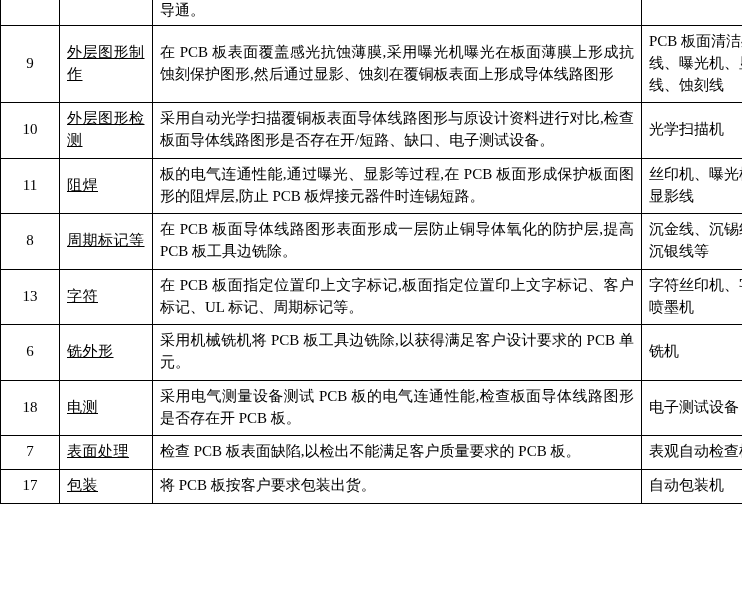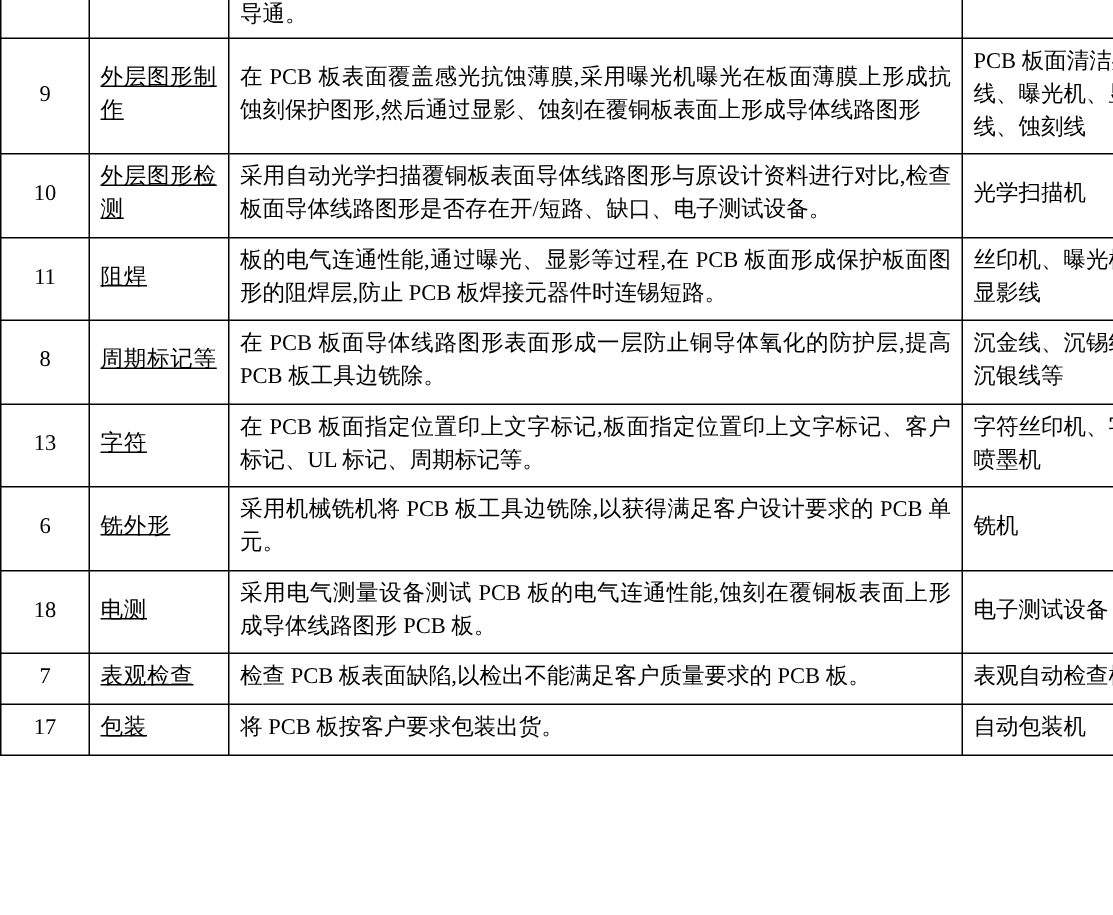--- a/index.html
+++ b/index.html
@@ -113,26 +113,26 @@
       </tr>
       <tr>
         <td class="col-num">6</td>
         <td class="col-name">铣外形</td>
         <td class="col-desc">采用机械铣机将 PCB 板工具边铣除,以获得满足客户设计要求的 PCB 单元。</td>
         <td class="col-equip">铣机</td>
       </tr>
       <tr>
         <td class="col-num">18</td>
         <td class="col-name">电测</td>
-        <td class="col-desc">采用电气测量设备测试 PCB 板的电气连通性能,蚀刻在覆铜板表面上形成导体线路图形 PCB 板。</td>
+        <td class="col-desc">采用电气测量设备测试 PCB 板的电气连通性能,检查板面导体线路图形是否存在开 PCB 板。</td>
         <td class="col-equip">电子测试设备</td>
       </tr>
       <tr>
         <td class="col-num">7</td>
-        <td class="col-name">表观检查</td>
+        <td class="col-name">表面处理</td>
         <td class="col-desc">检查 PCB 板表面缺陷,以检出不能满足客户质量要求的 PCB 板。</td>
         <td class="col-equip">表观自动检查机</td>
       </tr>
       <tr>
         <td class="col-num">17</td>
         <td class="col-name">包装</td>
         <td class="col-desc">将 PCB 板按客户要求包装出货。</td>
         <td class="col-equip">自动包装机</td>
       </tr>
     </tbody>

